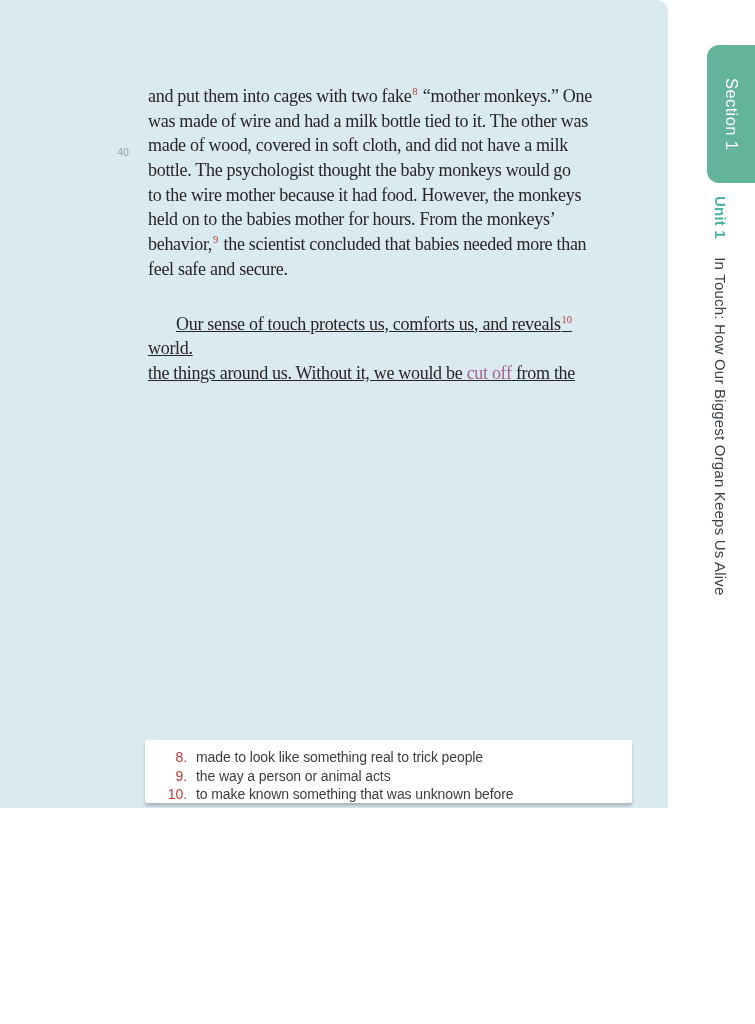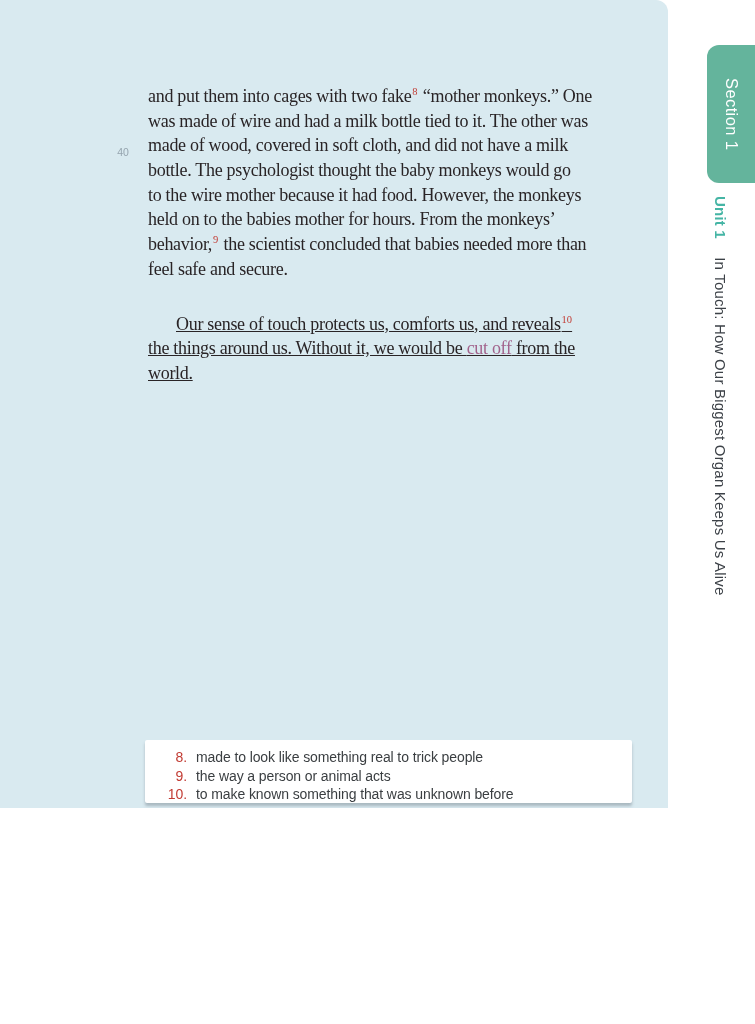--- a/index.html
+++ b/index.html
@@ -149,22 +149,22 @@
         <div class="line"><span>was made of wire and had a milk bottle tied to it. The other was</span></div>
         <div class="line"><span class="line-no">40</span><span>made of wood, covered in soft cloth, and did not have a milk</span></div>
         <div class="line"><span>bottle. The psychologist thought the baby monkeys would go</span></div>
         <div class="line"><span>to the wire mother because it had food. However, the monkeys</span></div>
         <div class="line"><span>held on to the babies mother for hours. From the monkeys’</span></div>
         <div class="line"><span>behavior,</span><span class="fn-ref">9</span><span> the scientist concluded that babies needed more than</span></div>
         <div class="line"><span>feel safe and secure.</span></div>
       </div>
       <div class="para">
         <div class="line indent"><span>Our sense of touch protects us, comforts us, and reveals</span><span class="fn-ref">10</span></div>
+        <div class="line"><span>world.</span></div>
         <div class="line"><span>the things around us. Without it, we would be </span><span class="plum">cut off</span><span> from the</span></div>
-        <div class="line"><span>world.</span></div>
       </div>
     </div>
 
   <div class="footnote-box" id="footnote-box">
       <div class="fn-row">
         <span class="fn-num">8.</span>
         <span class="fn-text">made to look like something real to trick people</span>
       </div>
       <div class="fn-row">
         <span class="fn-num">9.</span>

